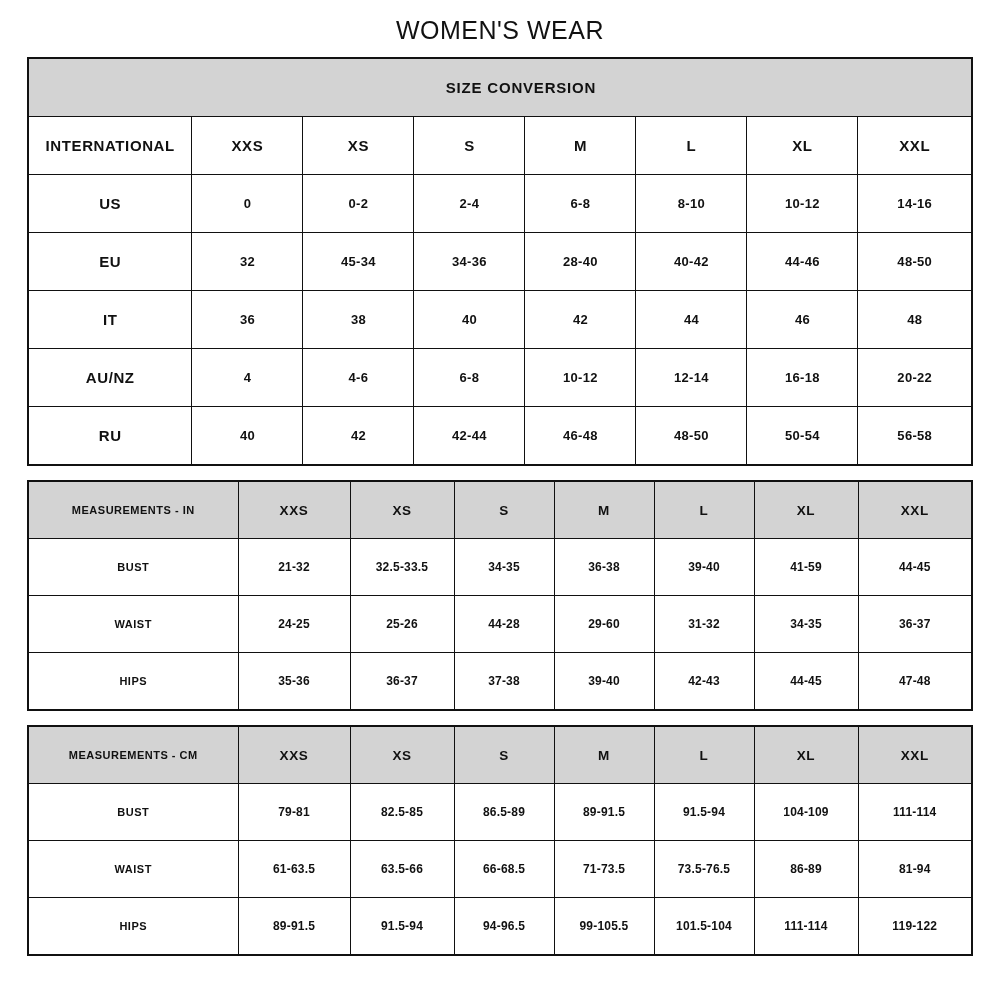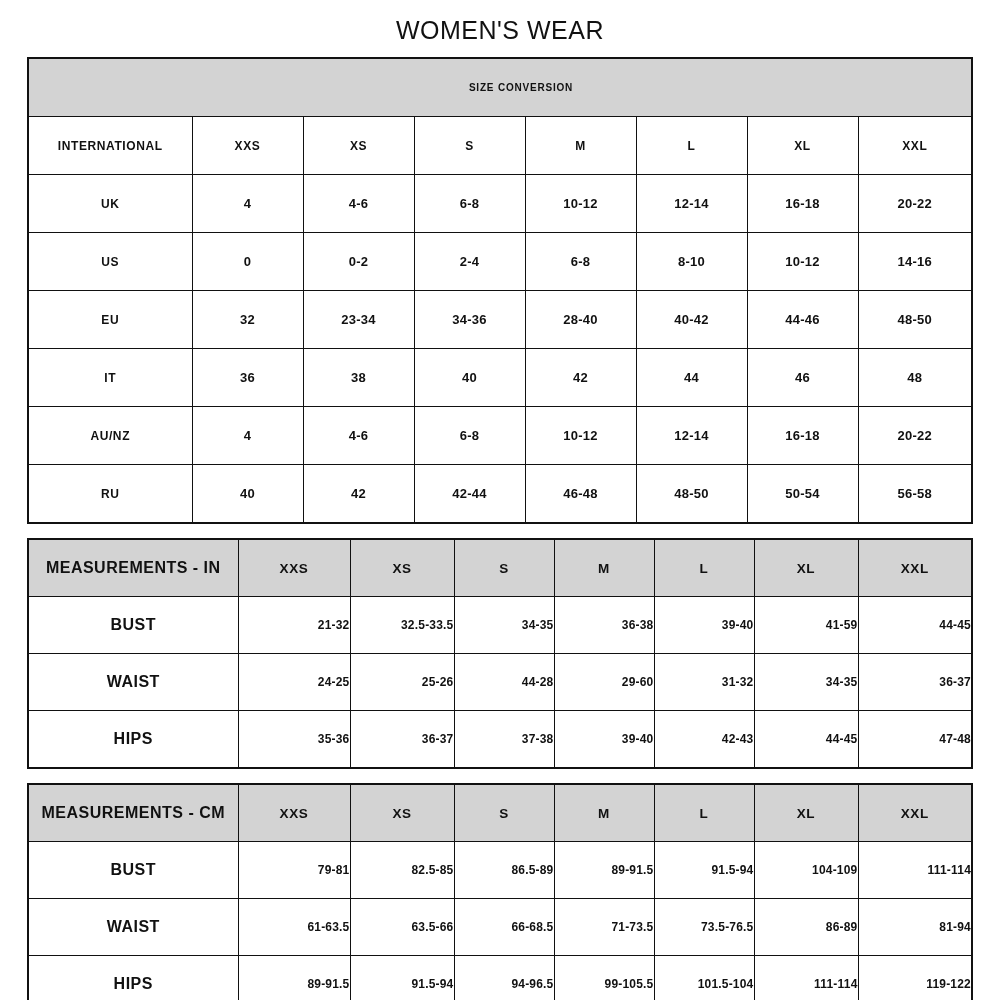--- a/index.html
+++ b/index.html
@@ -43,47 +43,46 @@
     font-size: 13px;
     font-weight: 700;
     letter-spacing: 0.3px;
     color: #111111;
     padding: 0;
     height: 57px;
   }
   .banner-cell {
     background: #d3d3d3;
     height: 52px;
-    font-size: 10px;
+    font-size: 15px;
     font-weight: 700;
     letter-spacing: 0.8px;
     padding-left: 42px;
   }
   .hdr-cell {
     background: #d3d3d3;
     height: 54px;
     font-size: 13.5px;
     font-weight: 700;
     letter-spacing: 0.6px;
   }
   .label-cell {
-    font-size: 12px;
+    font-size: 15px;
     font-weight: 700;
     letter-spacing: 0.6px;
   }
   .meas-label {
-    font-size: 16px;
+    font-size: 11px;
     font-weight: 700;
     letter-spacing: 0.5px;
   }
   .meas-value {
     font-size: 12px;
     font-weight: 700;
     letter-spacing: 0.2px;
-    text-align: right;
   }
   .spacer-14 { height: 14px; }
   .tbl-conv td { height: 57px; }
   .tbl-meas td { height: 56px; }
 </style>
 </head>
 <body>
 
 <div class="page">
 
@@ -108,43 +107,33 @@
         <td class="label-cell">INTERNATIONAL</td>
         <td class="label-cell">XXS</td>
         <td class="label-cell">XS</td>
         <td class="label-cell">S</td>
         <td class="label-cell">M</td>
         <td class="label-cell">L</td>
         <td class="label-cell">XL</td>
         <td class="label-cell">XXL</td>
       </tr>
       <tr>
-        <td class="label-cell">UK</td>
-        <td>4</td>
-        <td>4-6</td>
-        <td>6-8</td>
-        <td>10-12</td>
-        <td>12-14</td>
-        <td>16-18</td>
-        <td>20-22</td>
-      </tr>
-      <tr>
         <td class="label-cell">US</td>
         <td>0</td>
         <td>0-2</td>
         <td>2-4</td>
         <td>6-8</td>
         <td>8-10</td>
         <td>10-12</td>
         <td>14-16</td>
       </tr>
       <tr>
         <td class="label-cell">EU</td>
         <td>32</td>
-        <td>23-34</td>
+        <td>45-34</td>
         <td>34-36</td>
         <td>28-40</td>
         <td>40-42</td>
         <td>44-46</td>
         <td>48-50</td>
       </tr>
       <tr>
         <td class="label-cell">IT</td>
         <td>36</td>
         <td>38</td>

